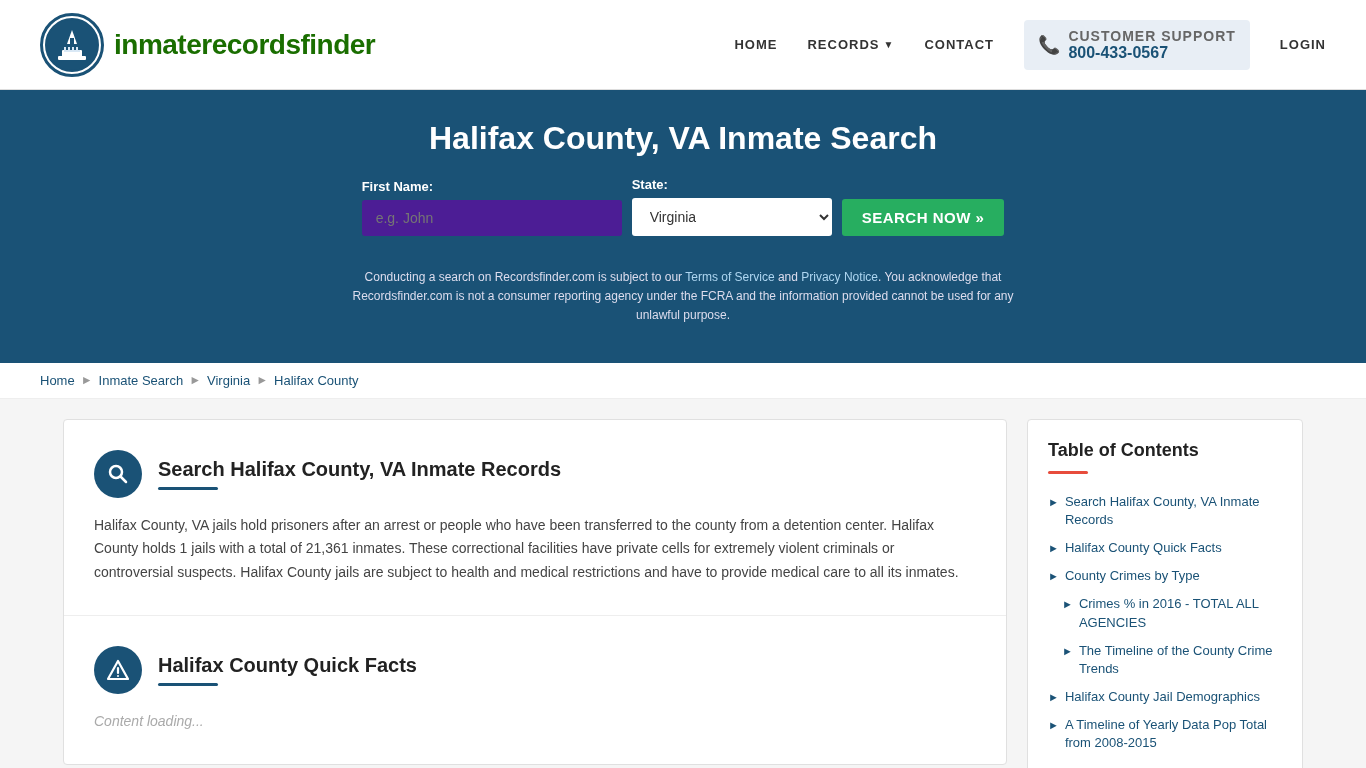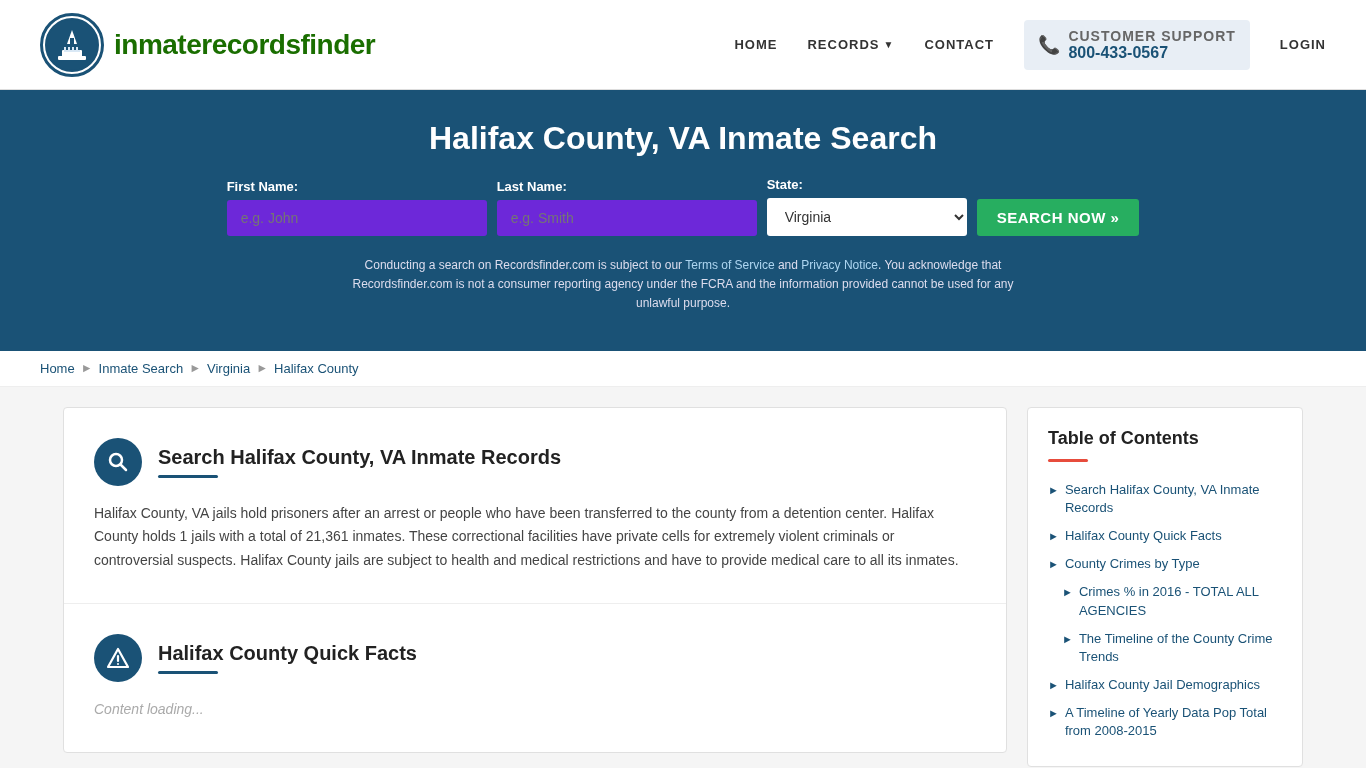--- a/index.html
+++ b/index.html
@@ -92,30 +92,30 @@
       color: #fff;
       font-size: 32px;
       font-weight: 700;
       margin-bottom: 20px;
     }
     .search-form {
       display: flex;
       align-items: flex-end;
       justify-content: center;
       gap: 10px;
-      margin-bottom: 20px;
+      margin-bottom: 32px;
     }
     .form-group { display: flex; flex-direction: column; gap: 6px; text-align: left; }
     .form-label { color: #fff; font-size: 13px; font-weight: 600; }
     .form-input {
       padding: 10px 14px;
       font-size: 14px;
       border: none;
       border-radius: 3px;
-      background: #6d28d9;
+      background: #4c1d95;
       color: #aaa;
       width: 260px;
       outline: none;
     }
     .form-select {
       padding: 10px 14px;
       font-size: 14px;
       border: none;
       border-radius: 3px;
       background: #fff;
@@ -305,24 +305,20 @@
   </nav>
 </header>
 
 <section class="hero">
   <h1 class="hero-title">Halifax County, VA Inmate Search</h1>
 
   <div class="search-form">
     <div class="form-group">
       <label class="form-label">First Name:</label>
       <input class="form-input" type="text" placeholder="e.g. John" style="">
-    </div>
-    <div class="form-group">
-      <label class="form-label">Last Name:</label>
-      <input class="form-input" type="text" placeholder="e.g. Smith" style="">
     </div>
     <div class="form-group">
       <label class="form-label">State:</label>
       <select class="form-select">
         <option>Virginia</option>
         <option>Alabama</option>
         <option>Alaska</option>
         <option>All States</option>
       </select>
     </div>

